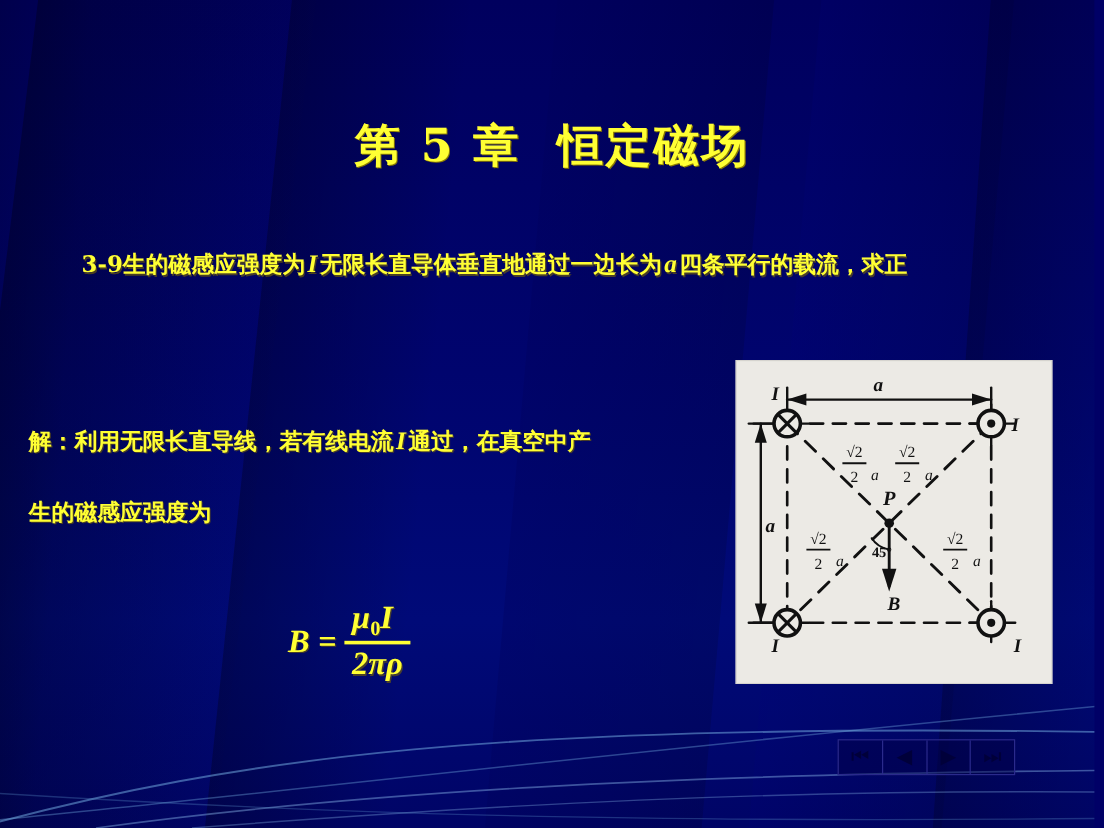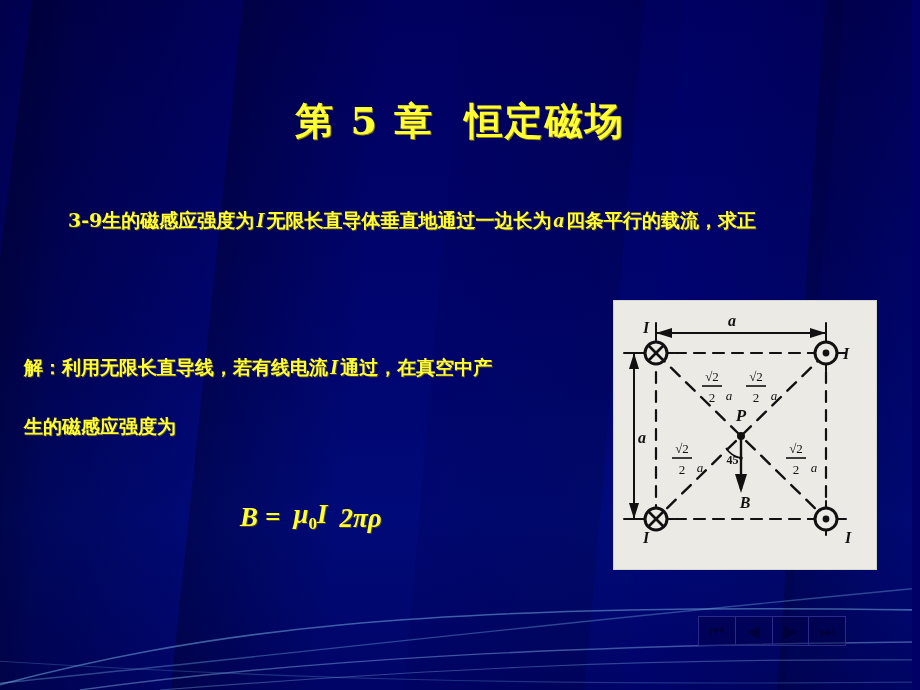--- a/index.html
+++ b/index.html
@@ -71,21 +71,21 @@
   
   #formula {
     position:absolute; left:240px; top:500px;
     color:#FFFF33;
     font-family:"Liberation Serif", serif;
     font-style:italic; font-weight:bold;
     font-size:27px;
     display:flex; align-items:center; gap:7px;
     text-shadow:1px 1px 0 rgba(120,100,0,.6);
   }
-  #formula .frac { display:inline-flex; flex-direction:row; align-items:center; line-height:1.06; }
+  #formula .frac { display:inline-flex; flex-direction:column; align-items:flex-start; line-height:1.06; }
   #formula .num { padding:0 6px 1px 6px; }
   #formula .bar { width:100%; height:3px; background:#FFFF33; }
   #formula .den { padding:2px 6px 0 6px; }
   .sub { font-size:17px; vertical-align:sub; font-style:normal; }
 
   
   #figure {
     position:absolute; left:613px; top:300px;
     width:264px; height:270px;
     background:#e9e7e2;

